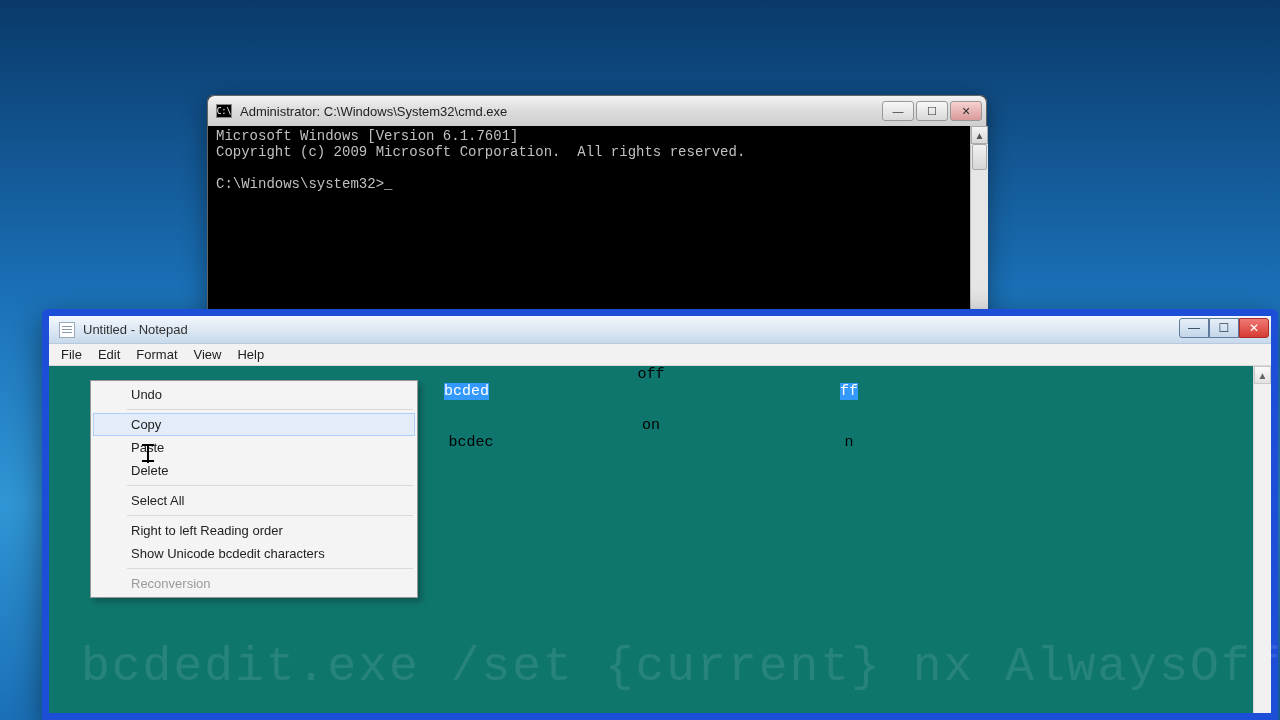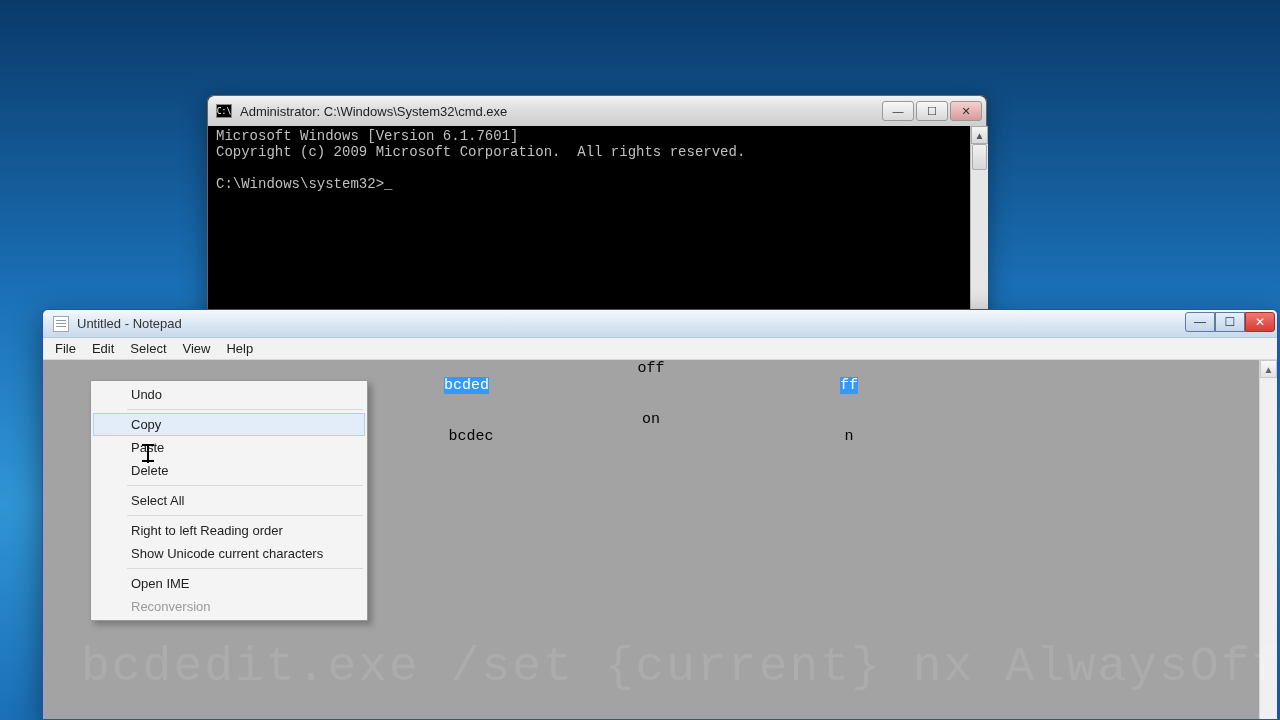--- a/index.html
+++ b/index.html
@@ -60,22 +60,22 @@
   }
   .cmd-scroll .thumb {
     position:absolute; top:18px; left:1px; right:1px; height:26px;
     background: linear-gradient(#f2f2f2,#d6d6d6); border:1px solid #aaa; border-radius:2px;
   }
   .cmd-scroll .arrow.down { position:absolute; bottom:0; left:0; right:0; }
 
   
   .np-window {
     position: absolute; left: 42px; top: 309px; width: 1236px; height: 411px;
-    background: #a3a3a3;
-    border: 1px solid #1d4ed8;
+    background: #0f766e;
+    border: 7px solid #1d4ed8;
     border-radius: 6px 6px 0 0;
     box-shadow: 0 10px 30px rgba(0,0,0,0.45);
     overflow: hidden;
   }
   .np-titlebar {
     height: 28px;
     background: linear-gradient(180deg,#f4f8fc 0%, #dfeaf5 45%, #c7d9ec 100%);
     border-bottom: 1px solid #b8c9dc;
     display:flex; align-items:center; padding-left:10px;
     font-size: 13px; color: #333;
@@ -120,21 +120,21 @@
     background:#f0f0f0; border-left:1px solid #d6d6d6;
   }
   .np-scroll .arrow {
     height:18px;background:linear-gradient(#fafafa,#e2e2e2);
     border:1px solid #c9c9c9;display:flex;align-items:center;justify-content:center;
     font-size:10px;color:#666;
   }
 
   
   .ctx {
-    position:absolute; left:90px; top:380px; width:278px;
+    position:absolute; left:90px; top:380px; width:328px;
     background:#f4f4f4; border:1px solid #979797;
     box-shadow: 4px 4px 6px rgba(0,0,0,0.25);
     font-size: 13px; color:#222;
     padding: 2px;
   }
   .ctx-item {
     padding: 4px 24px 4px 38px; position:relative; cursor:default;
     white-space: nowrap;
   }
   .ctx-item.hover { background:#e3edf9; border:1px solid #aecff7; padding:3px 23px 3px 37px; }
@@ -193,21 +193,21 @@
     <span>Untitled - Notepad</span>
     <div class="np-ctrls">
       <div class="np-btn">—</div>
       <div class="np-btn">☐</div>
       <div class="np-btn close">✕</div>
     </div>
   </div>
   <div class="np-menu">
     <div class="mi">File</div>
     <div class="mi">Edit</div>
-    <div class="mi">Select</div>
+    <div class="mi">Format</div>
     <div class="mi">View</div>
     <div class="mi">Help</div>
   </div>
   <div class="np-textarea"><span>off</span>
 <span class="sel">bcded</span>                                       <span class="sel">ff</span>
 <span></span>
 <span>on</span>
 <span>bcdec                                       n</span></div>
   <div class="np-scroll">
     <div class="arrow">▲</div>
@@ -217,21 +217,20 @@
 <div class="ctx">
   <div class="ctx-item">Undo</div>
   <div class="ctx-sep"></div>
   <div class="ctx-item hover">Copy</div>
   <div class="ctx-item">Paste</div>
   <div class="ctx-item">Delete</div>
   <div class="ctx-sep"></div>
   <div class="ctx-item">Select All</div>
   <div class="ctx-sep"></div>
   <div class="ctx-item">Right to left Reading order</div>
-  <div class="ctx-item">Show Unicode current characters</div>
-  <div class="ctx-sep"></div>
-  <div class="ctx-item">Open IME</div>
+  <div class="ctx-item">Show Unicode bcdedit characters</div>
+  <div class="ctx-sep"></div>
   <div class="ctx-item disabled">Reconversion</div>
 </div>
 
 <div class="text-cursor"></div>
 
 <div class="watermark">bcdedit.exe /set {current} nx AlwaysOff</div>
 
 </body></html>

